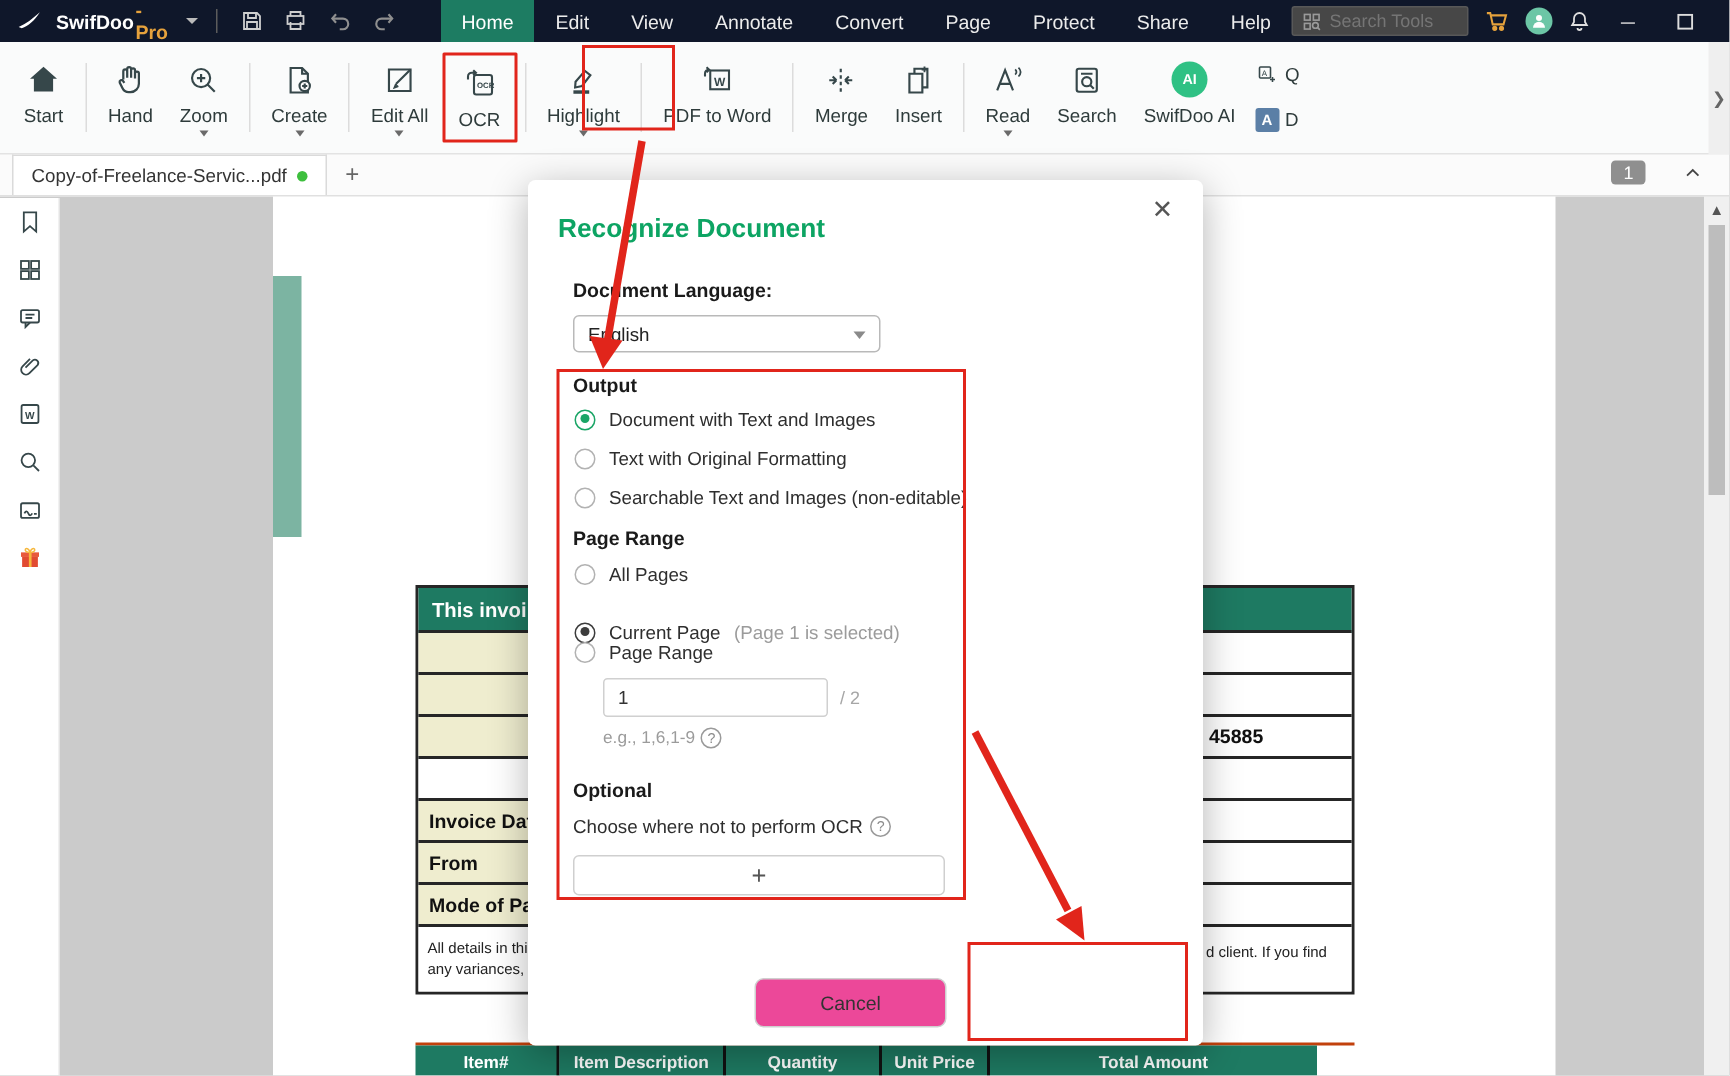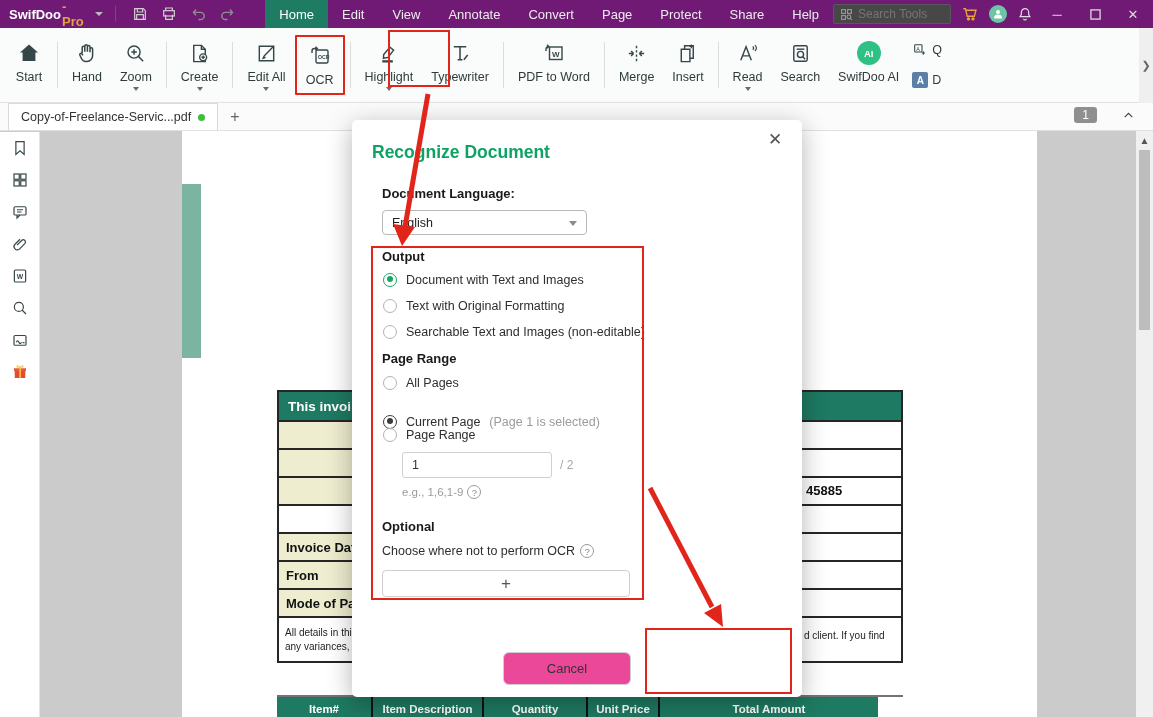--- a/index.html
+++ b/index.html
@@ -1,21 +1,21 @@
 <!DOCTYPE html>
 <html><head>
 <meta charset="utf-8">
 <style>
   * { margin:0; padding:0; box-sizing:border-box; }
   html,body { width:1153px; height:717px; overflow:hidden; background:#cbcbcb;
     font-family:"Liberation Sans", sans-serif; }
   body { position:relative; }
 
   
-  .titlebar { height:28px; background:#701a75; display:flex; align-items:center; color:#e8e8e8; font-size:13px;justify-content:flex-end; }
+  .titlebar { height:28px; background:#0f172a; display:flex; align-items:center; color:#e8e8e8; font-size:13px; }
   .tb-left { display:flex; align-items:center; padding-left:8px; gap:6px; }
   .app-name { font-weight:bold; color:#fff; }
   .app-suffix { font-weight:bold; color:#e6a23c; }
   .tb-caret { width:0;height:0;border-left:4px solid transparent;border-right:4px solid transparent;border-top:4px solid #bbb; margin-left:2px;}
   .tb-sep { width:1px; height:16px; background:#5c5c5c; margin:0 6px; }
   .tb-iconbtn { width:24px; height:22px; display:flex; align-items:center; justify-content:center; }
   .menus { display:flex; align-items:center; margin-left:26px; height:28px; }
   .menu-item { padding:0 14px; height:28px; display:flex; align-items:center; color:#ececec; }
   .menu-item.active { background:#1d7c62; color:#fff; }
   .tb-right { margin-left:auto; display:flex; align-items:center; gap:10px; padding-right:6px; }
@@ -60,21 +60,21 @@
   .inv-left { width:283px; display:flex; align-items:center; padding-left:7px; font-weight:bold; color:#111; border-right:0; }
   .inv-right { flex:1; background:#fff; }
   .beige { background:#efedcf; }
   .white { background:#fff; }
   .inv-num { position:absolute; left:527px; top:5px; font-weight:bold; color:#111; }
   .inv-note { height:43px; background:#fff; position:relative; font-size:10px; color:#222;}
   .note-left { position:absolute; left:6px; top:8px; line-height:14px;}
   .note-right { position:absolute; left:525px; top:12px; font-size:10px;}
 
   
-  .btable { position:absolute; left:277px; top:695px; width:626px; height:22px; display:flex; border-top:2px solid #737373; z-index:2;}
+  .btable { position:absolute; left:277px; top:695px; width:626px; height:22px; display:flex; border-top:2px solid #c2410c; z-index:2;}
   .bcell { background:#1e7a62; color:#fff; font-weight:bold; font-size:11.5px; display:flex; align-items:center; justify-content:center; border-right:2px solid #111; padding-top:3px;}
 
   
   .scrollbar { position:absolute; right:0; top:131px; width:17px; height:586px; background:#f0f0f0; z-index:3;}
   .sb-thumb { position:absolute; left:3px; top:19px; width:11px; height:180px; background:#bdbdbd; }
   .sb-up { position:absolute; left:3px; top:4px; color:#555; font-size:10px; width:11px; text-align:center;}
 
   
   .dialog { position:absolute; left:352px; top:120px; width:450px; height:577px; background:#fff; border-radius:5px;
     box-shadow:0 6px 26px rgba(0,0,0,.30); z-index:20; }
@@ -269,29 +269,20 @@
   <div class="titem">
     <span class="ticon">
         <svg class="ic" width="23" height="23" viewBox="0 0 24 24">
           <path d="M7 13 L13.5 5.5 l3.8 3 L11.5 16 l-4.8 1 Z" fill="none" stroke="#36474a" stroke-width="1.5"></path>
           <rect x="5.5" y="19" width="11" height="2.4" fill="#36474a"></rect>
         </svg>
       </span>
     <span class="tlabel">Highlight</span>
     <span class="tcaret"></span>
   </div>
-  <div class="titem">
-    <span class="ticon">
-        <svg class="ic" width="23" height="23" viewBox="0 0 24 24" fill="none" stroke="#36474a" stroke-width="1.6">
-          <path d="M5 5 h13 M11.5 5 V18.5 M9 18.5 h5"></path>
-          <path d="M15.5 18.5 L19.5 13.5"></path>
-        </svg>
-      </span>
-    <span class="tlabel">Typewriter</span>
-  </div>
   <div class="tdiv"></div>
   <div class="titem">
     <span class="ticon">
         <svg class="ic" width="24" height="24" viewBox="0 0 24 24" fill="none" stroke="#36474a" stroke-width="1.4">
           <path d="M4 10 V8 a2.5 2.5 0 012.5-2.5 M5 3.8 L6.8 5.5 5 7.2"></path>
           <rect x="7.5" y="6" width="12.5" height="12.5"></rect>
           <text x="10" y="16" font-size="8" font-family="Liberation Sans" fill="#36474a" stroke="none" font-weight="bold">W</text>
         </svg>
       </span>
     <span class="tlabel">PDF to Word</span>

